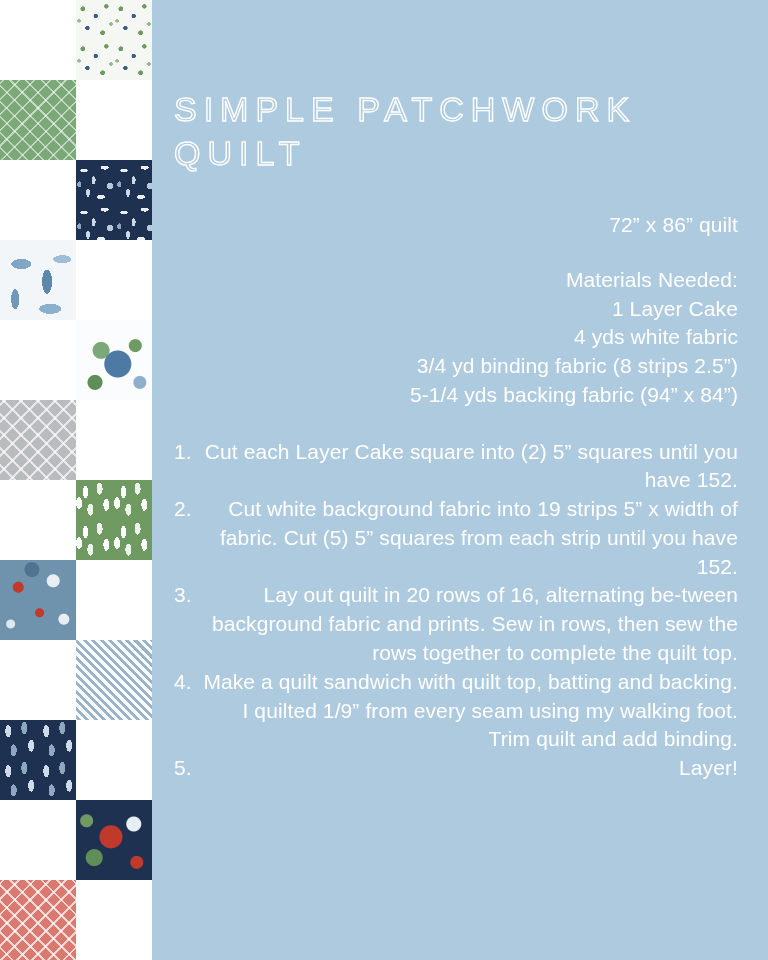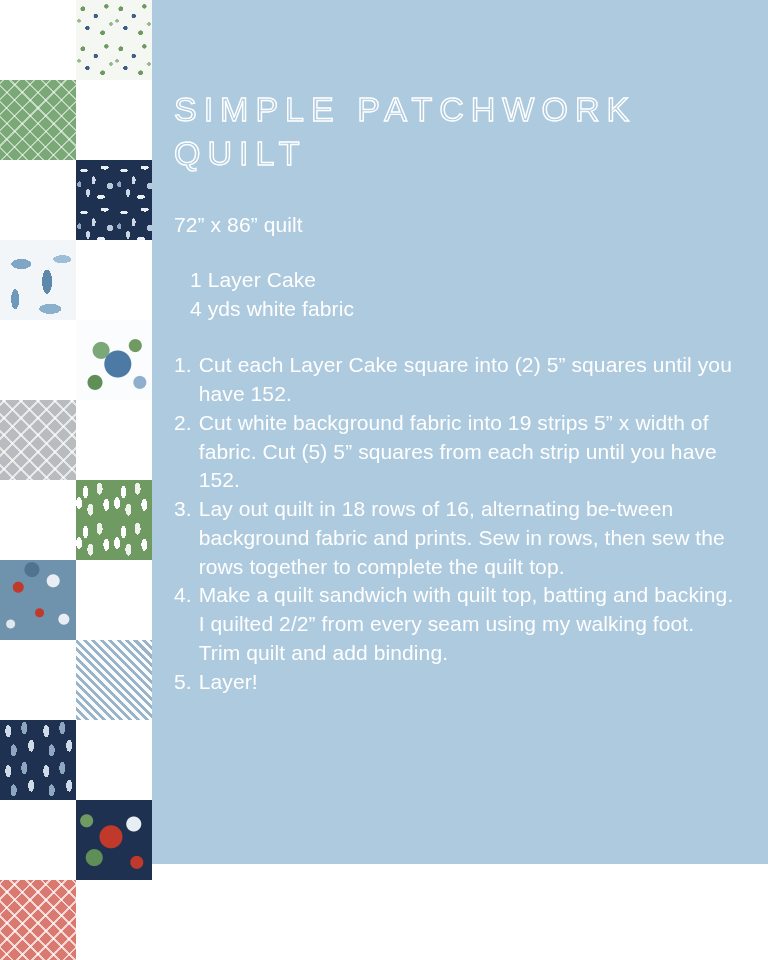--- a/index.html
+++ b/index.html
@@ -9,21 +9,21 @@
   }
   body {
     width: 768px;
     height: 960px;
     font-family: "Liberation Sans", sans-serif;
     overflow: hidden;
   }
   .page {
     position: relative;
     width: 768px;
-    height: 864px;
+    height: 960px;
     background: #ffffff;
     display: flex;
   }
 
   
   .patchwork {
     position: relative;
     width: 152px;
     height: 960px;
     flex: 0 0 152px;
@@ -238,20 +238,21 @@
     text-shadow: 0 0 0 #ffffff;
     margin: 0 0 36px 0;
     white-space: pre-line;
   }
   .body-text {
     font-size: 21px;
     line-height: 1.37;
     color: #ffffff;
     font-weight: 400;
     letter-spacing: .1px;
+    text-align: right;
   }
   .size-line { margin: 0 0 26px 0; }
   .materials-heading { margin: 0; }
   .materials-list {
     margin: 0 0 28px 16px;
     padding: 0;
     list-style: none;
   }
   .steps {
     margin: 0;
@@ -312,42 +313,45 @@
     <div class="sq col-a fab-red-lattice" style="top:880px"></div>
     <div class="sq col-b fab-white" style="top:880px"></div>
   </div>
 
   <div class="panel">
     <h1 class="title">SIMPLE PATCHWORK
 QUILT</h1>
 
     <div class="body-text size-line">72” x 86” quilt</div>
 
+    <div class="body-text materials-heading">Materials Needed:</div>
 
     <ul class="body-text materials-list">
       <li>1 Layer Cake</li>
       <li>4 yds white fabric</li>
+      <li>3/4 yd binding fabric (8 strips 2.5”)</li>
+      <li>5-1/4 yds backing fabric (94” x 84”)</li>
     </ul>
 
     <ol class="body-text steps">
       <li class="step">
         <span class="step-num">1.</span>
         <span class="step-text">Cut each Layer Cake square into (2) 5” squares until you have 152.</span>
       </li>
       <li class="step">
         <span class="step-num">2.</span>
         <span class="step-text">Cut white background fabric into 19 strips 5” x width of fabric. Cut (5) 5” squares from each strip until you have 152.</span>
       </li>
       <li class="step">
         <span class="step-num">3.</span>
-        <span class="step-text">Lay out quilt in 18 rows of 16, alternating be-tween background fabric and prints. Sew in rows, then sew the rows together to complete the quilt top.</span>
+        <span class="step-text">Lay out quilt in 20 rows of 16, alternating be-tween background fabric and prints. Sew in rows, then sew the rows together to complete the quilt top.</span>
       </li>
       <li class="step">
         <span class="step-num">4.</span>
-        <span class="step-text">Make a quilt sandwich with quilt top, batting and backing. I quilted 2/2” from every seam using my walking foot. Trim quilt and add binding.</span>
+        <span class="step-text">Make a quilt sandwich with quilt top, batting and backing. I quilted 1/9” from every seam using my walking foot. Trim quilt and add binding.</span>
       </li>
       <li class="step">
         <span class="step-num">5.</span>
         <span class="step-text">Layer!</span>
       </li>
     </ol>
   </div>
 </div>
 
 </body></html>

